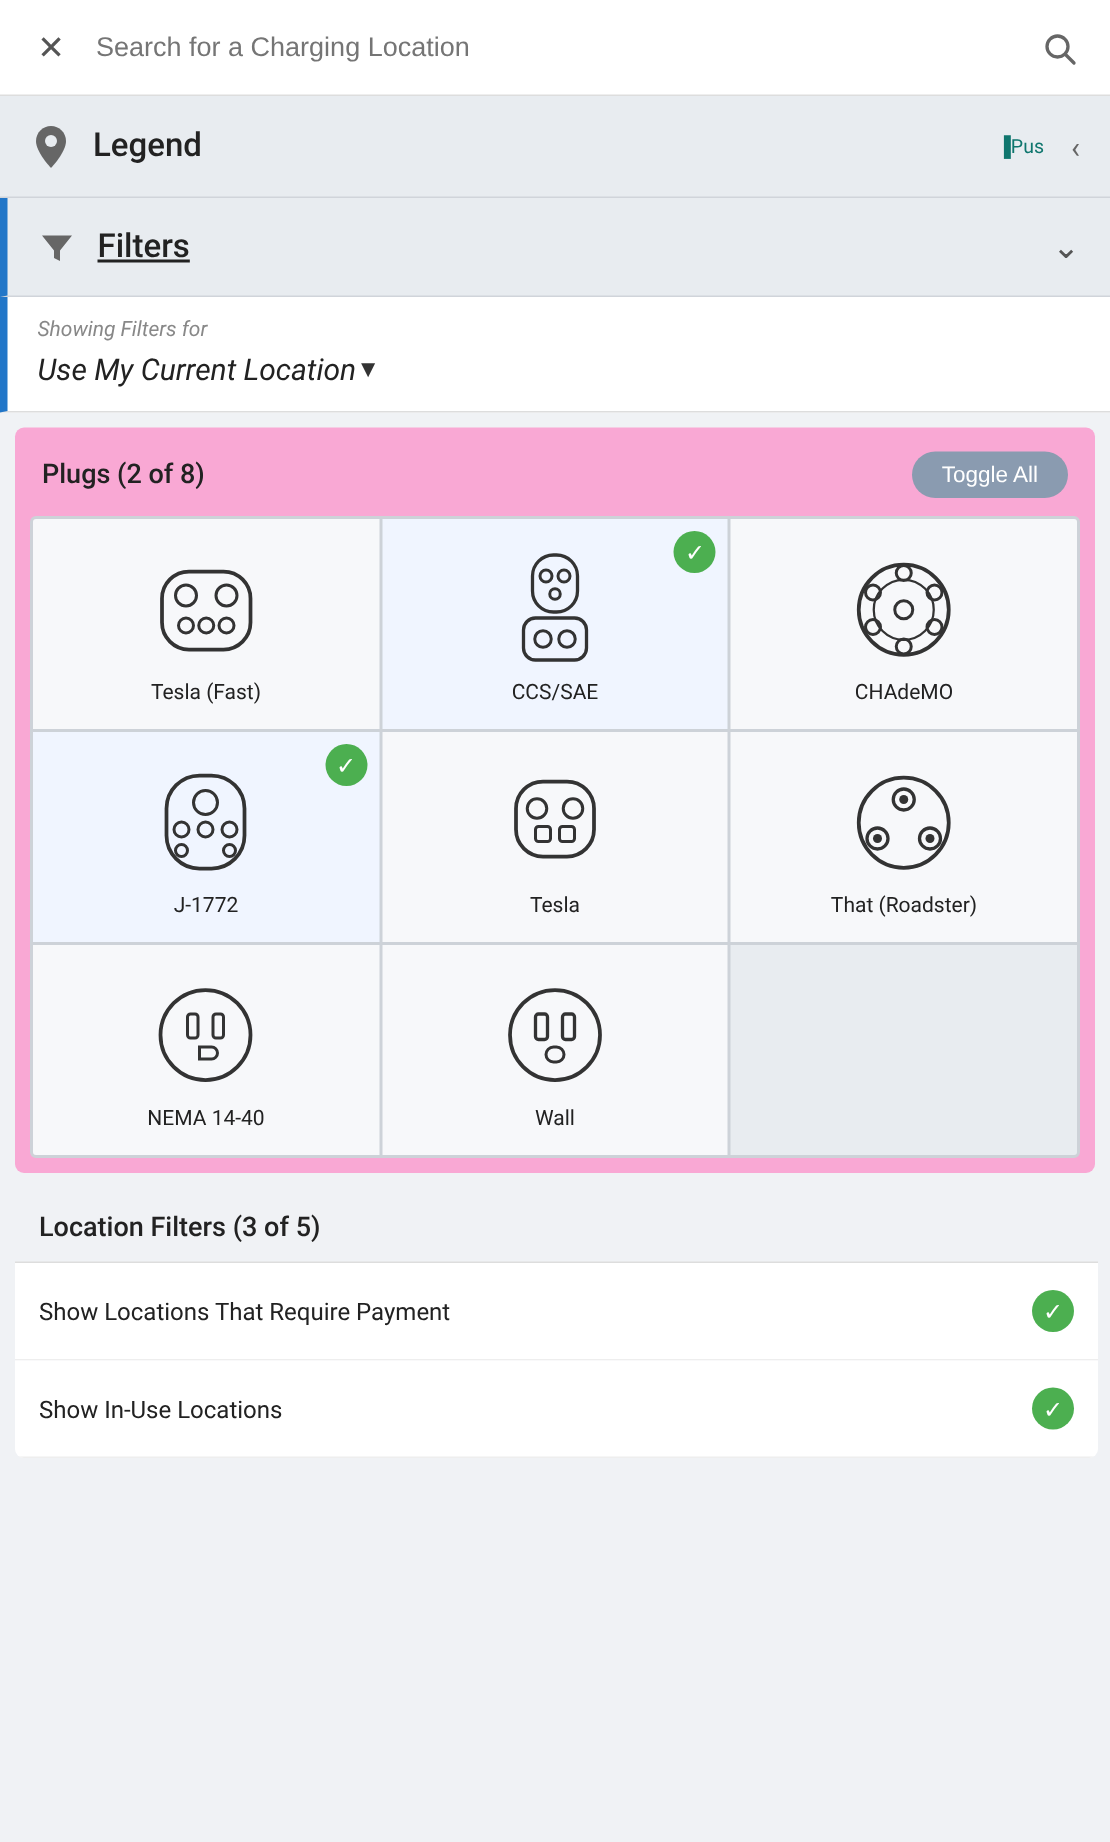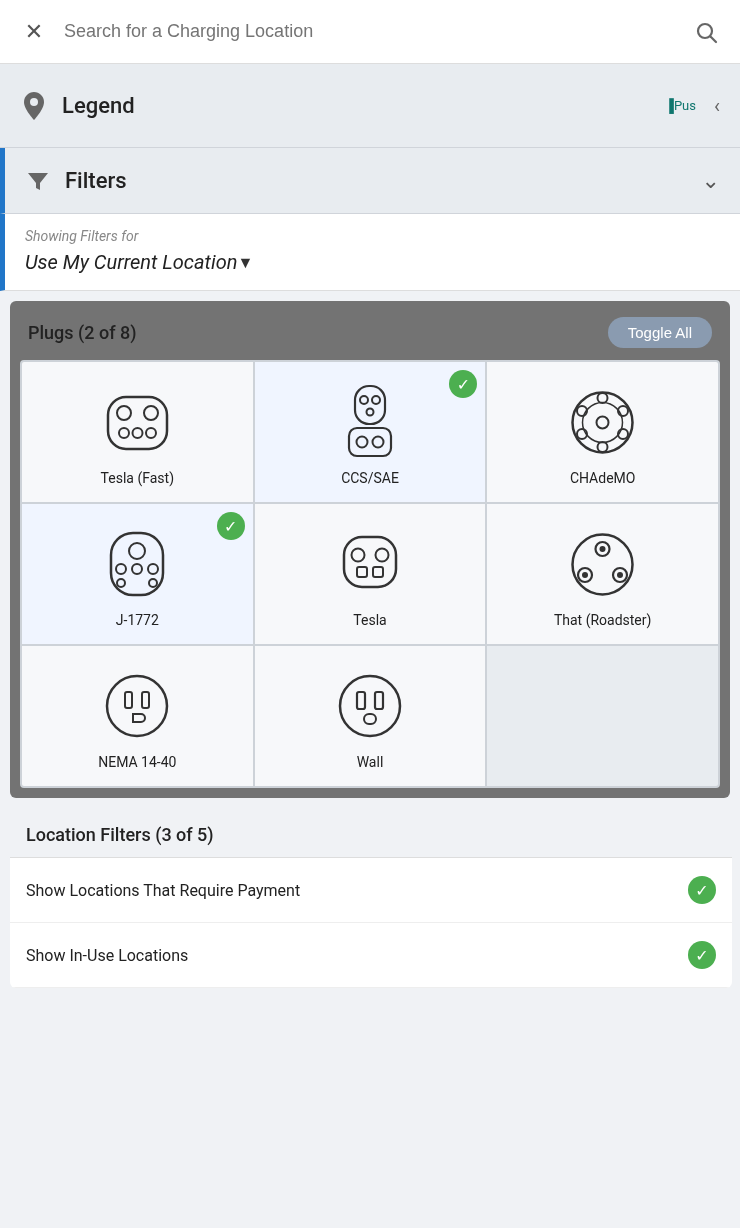--- a/index.html
+++ b/index.html
@@ -45,21 +45,21 @@
       cursor: pointer;
       color: #555;
       font-size: 20px;
     }
 
     
     .legend-row {
       display: flex;
       align-items: center;
       background: #e8ecf0;
-      height: 84px;
+      height: 68px;
       padding: 4px 20px;
       border-bottom: 1px solid #d0d4da;
       position: relative;
     }
     .legend-pin-icon {
       color: #555;
       font-size: 26px;
       margin-right: 14px;
     }
     .legend-title {
@@ -94,20 +94,21 @@
     .filter-funnel-icon {
       color: #555;
       font-size: 24px;
       margin-right: 14px;
     }
     .filters-title {
       font-size: 22px;
       font-weight: 500;
       color: #222;
       flex: 1;
+      text-decoration: underline;
     }
     .filters-chevron {
       font-size: 22px;
       color: #555;
       cursor: pointer;
     }
 
     
     .showing-filters-section {
       background: #fff;
@@ -132,21 +133,21 @@
       color: #222;
       font-weight: 400;
     }
     .location-select-arrow {
       font-size: 16px;
       color: #333;
     }
 
     
     .plugs-section {
-      background: #737373;
+      background: #f9a8d4;
       padding: 0 10px 10px 10px;
       margin: 10px 10px 0 10px;
       border-radius: 6px;
     }
     .plugs-header {
       display: flex;
       align-items: center;
       justify-content: space-between;
       padding: 16px 8px 12px 8px;
     }

